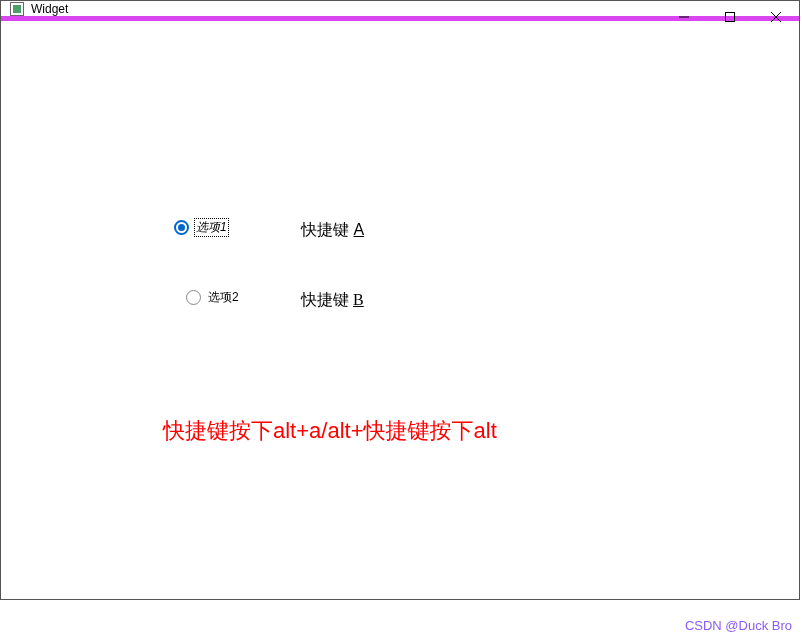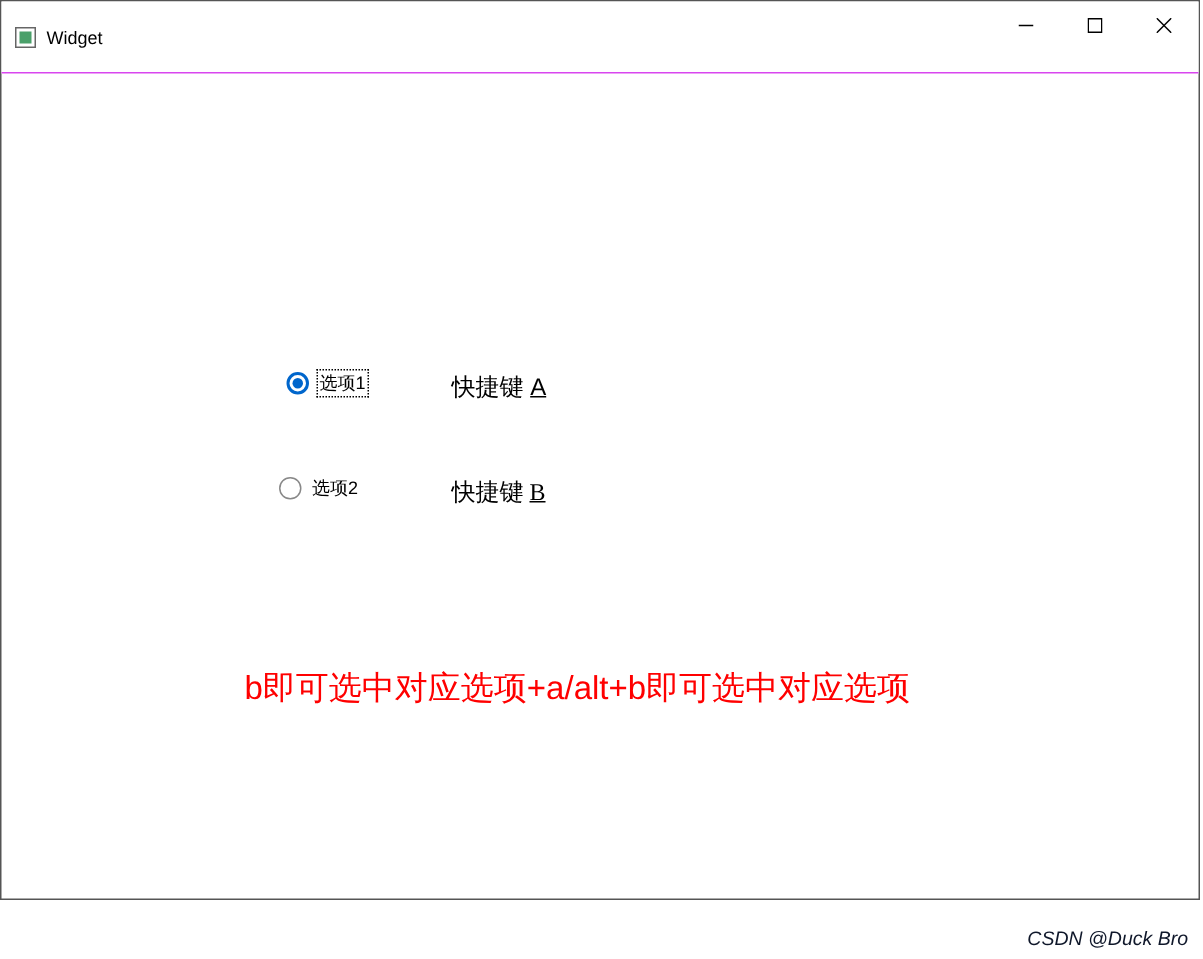--- a/index.html
+++ b/index.html
@@ -13,26 +13,26 @@
       overflow: hidden;
     }
     .window {
       width: 800px;
       height: 600px;
       border: 1px solid #555;
       background: #fff;
       position: relative;
     }
     .titlebar {
-      height: 48px;
+      height: 20px;
       display: flex;
       align-items: center;
       justify-content: space-between;
       padding: 0 0 0 8px;
-      border-bottom: 1px solid #d946ef;
+      border-bottom: 5px solid #d946ef;
       background: #fff;
     }
     .titlebar-left {
       display: flex;
       align-items: center;
       gap: 6px;
     }
     .app-icon {
       width: 16px;
       height: 16px;
@@ -60,21 +60,21 @@
     .content {
       position: relative;
       width: 100%;
       height: calc(100% - 32px);
     }
     .radio-row {
       position: absolute;
       display: flex;
       align-items: center;
     }
-    .radio-row.row1 { left: 190px; top: 198px; }
+    .radio-row.row1 { left: 173px; top: 198px; font-style: italic; }
     .radio-row.row2 { left: 185px; top: 268px; }
     .radio-circle {
       width: 15px;
       height: 15px;
       border-radius: 50%;
       border: 1.5px solid #888;
       display: inline-flex;
       align-items: center;
       justify-content: center;
       margin-right: 6px;
@@ -113,23 +113,22 @@
       left: 162px;
       top: 395px;
       color: #ff0000;
       font-size: 22px;
       font-family: "Microsoft YaHei", sans-serif;
     }
     .watermark {
       position: absolute;
       right: 10px;
       bottom: 6px;
-      color: #0f172a;
+      color: #8b5cf6;
       font-size: 13px;
-      font-style: italic;
       font-family: Arial, sans-serif;
     }
   </style>
 </head>
 <body>
 
 <div class="window">
   <div class="titlebar">
     <div class="titlebar-left">
       <span class="app-icon">
@@ -175,17 +174,17 @@
 
     <div class="radio-row row2">
       <span class="radio-circle"></span>
       <span class="radio-label">选项2</span>
     </div>
 
     <div class="shortcut-label sc2">
       <span>快捷键 </span><span class="mnemonic">B</span>
     </div>
 
-    <div class="hint-text">b即可选中对应选项+a/alt+b即可选中对应选项</div>
+    <div class="hint-text">快捷键按下alt+a/alt+快捷键按下alt</div>
   </div>
 </div>
 
 <div class="watermark">CSDN @Duck Bro</div>
 
 </body></html>

